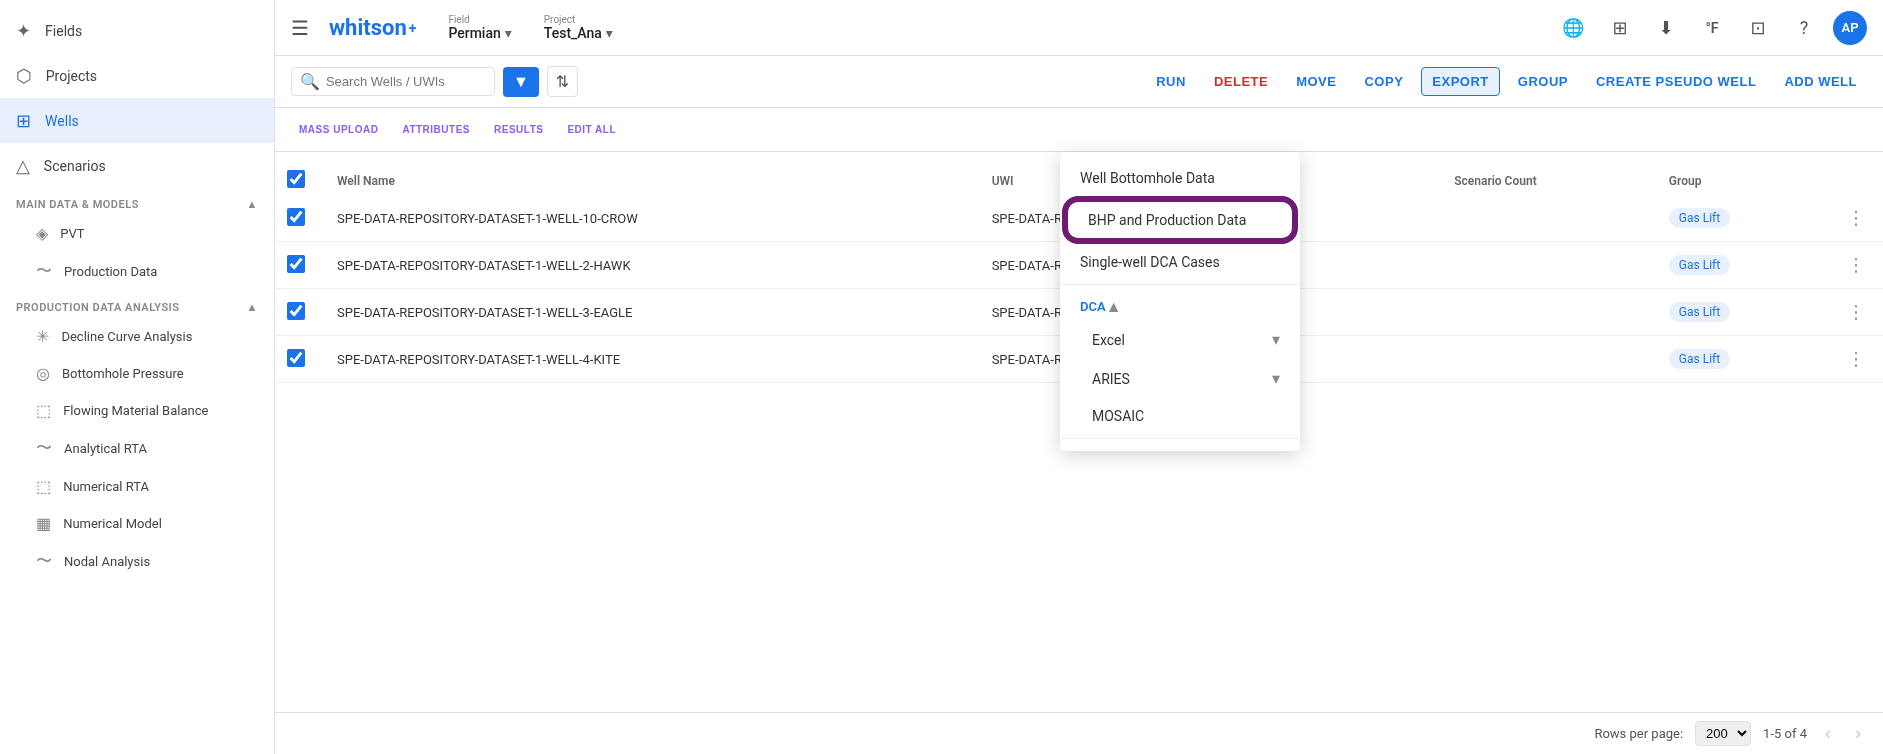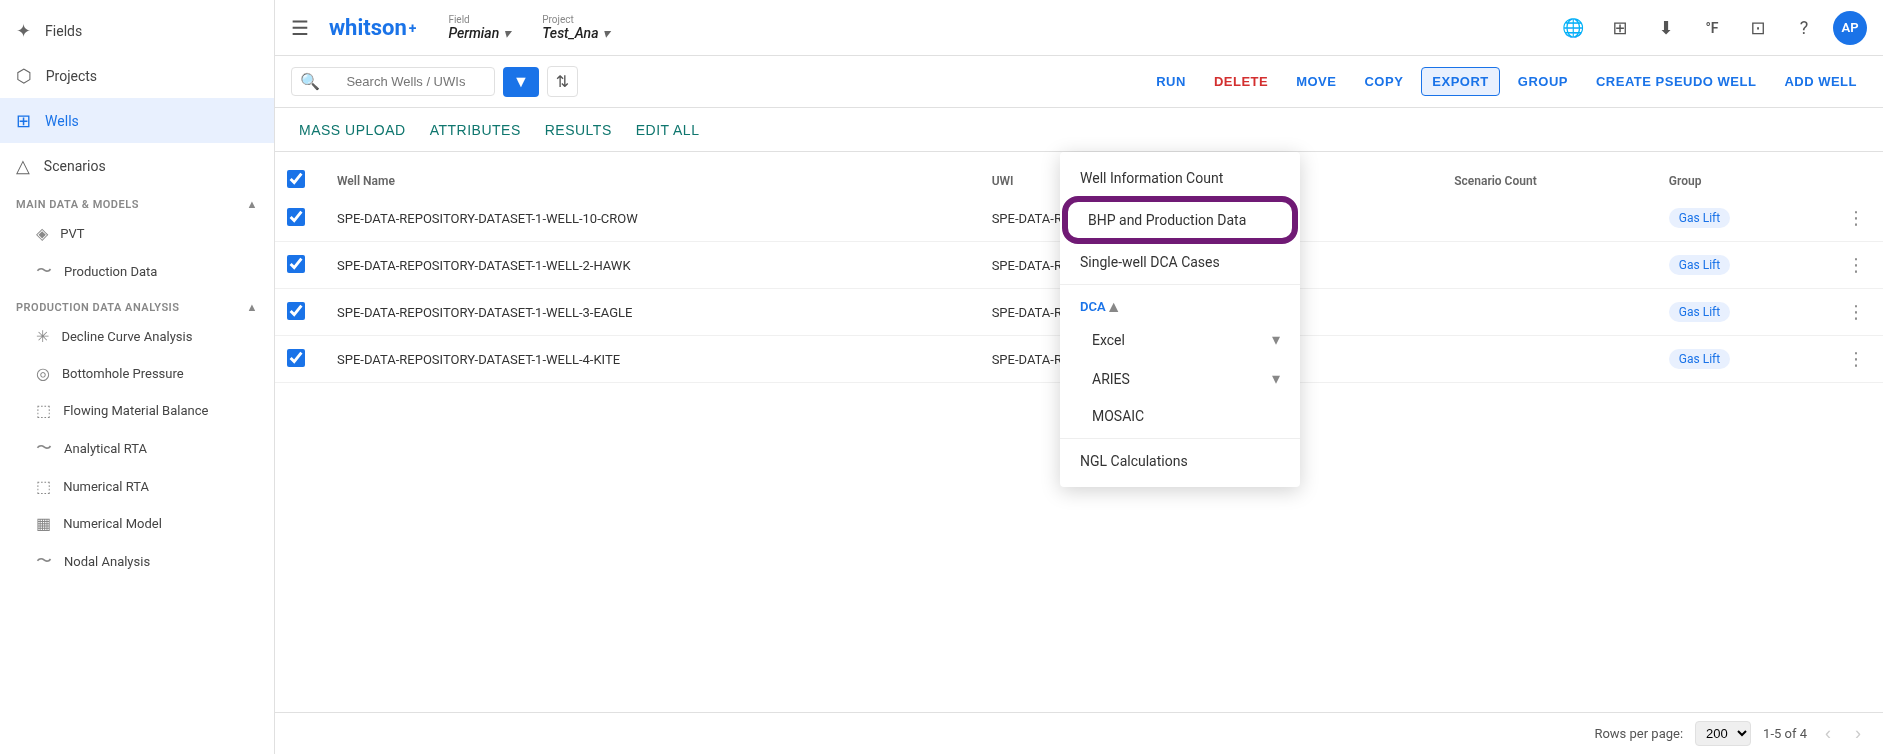--- a/index.html
+++ b/index.html
@@ -86,21 +86,20 @@
     }
     .selector-label { font-size: 10px; color: #888; text-transform: capitalize; }
     .selector-value {
       display: flex;
       align-items: center;
       gap: 4px;
       font-size: 14px;
       font-weight: 500;
       cursor: pointer;
       color: #222;
-      font-style: italic;
     }
     .selector-arrow { font-size: 14px; color: #666; }
     .top-header-spacer { flex: 1; }
     .header-icons {
       display: flex;
       align-items: center;
       gap: 12px;
     }
     .header-icon {
       width: 34px; height: 34px;
@@ -141,21 +140,20 @@
       background: #fff;
       min-width: 200px;
     }
     .search-input {
       border: none;
       outline: none;
       font-size: 13px;
       color: #333;
       width: 160px;
       background: transparent;
-      text-align: center;
     }
     .search-icon { color: #888; font-size: 16px; }
     .filter-btn {
       background: #1a73e8;
       border: none;
       border-radius: 4px;
       padding: 6px 10px;
       cursor: pointer;
       color: white;
       font-size: 16px;
@@ -195,25 +193,25 @@
       padding: 0 16px;
       display: flex;
       align-items: center;
       gap: 8px;
       height: 44px;
     }
     .sub-btn {
       background: none;
       border: none;
       cursor: pointer;
-      font-size: 14px;
-      font-weight: 400;
+      font-size: 10px;
+      font-weight: 700;
       letter-spacing: 0.5px;
       padding: 4px 8px;
-      color: #0f766e;
+      color: #8b5cf6;
     }
 
     
     .table-area {
       flex: 1;
       overflow: auto;
       background: #fff;
       position: relative;
     }
     table {
@@ -517,21 +515,21 @@
       <option>100</option>
     </select>
     <span>1-5 of 4</span>
     <button class="page-nav" disabled="">‹</button>
     <button class="page-nav" disabled="">›</button>
   </div>
 </div>
 
 <div class="export-dropdown">
   <div class="dropdown-item">
-    <span>Well Information Count</span>
+    <span>Well Bottomhole Data</span>
   </div>
   <div class="dropdown-item highlighted">
     <span>BHP and Production Data</span>
   </div>
   <div class="dropdown-item">
     <span>Single-well DCA Cases</span>
   </div>
   <div class="dropdown-divider"></div>
   <div class="dropdown-section-label">
     <span>DCA</span>
@@ -542,16 +540,13 @@
     <span class="expand-icon">▾</span>
   </div>
   <div class="dropdown-item" style="padding-left: 32px;">
     <span>ARIES</span>
     <span class="expand-icon">▾</span>
   </div>
   <div class="dropdown-item" style="padding-left: 32px;">
     <span>MOSAIC</span>
   </div>
   <div class="dropdown-divider"></div>
-  <div class="dropdown-item">
-    <span>NGL Calculations</span>
-  </div>
 </div>
 
 </body></html>

